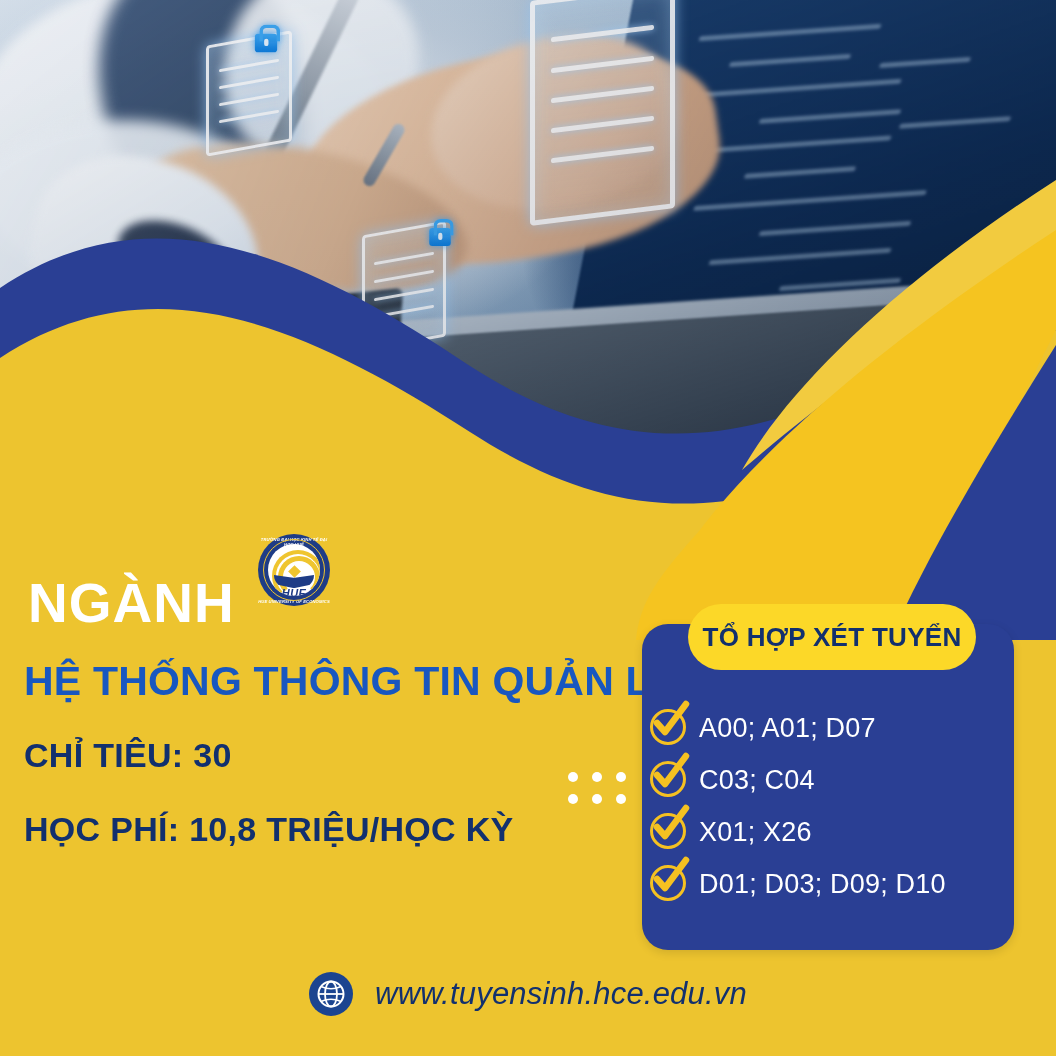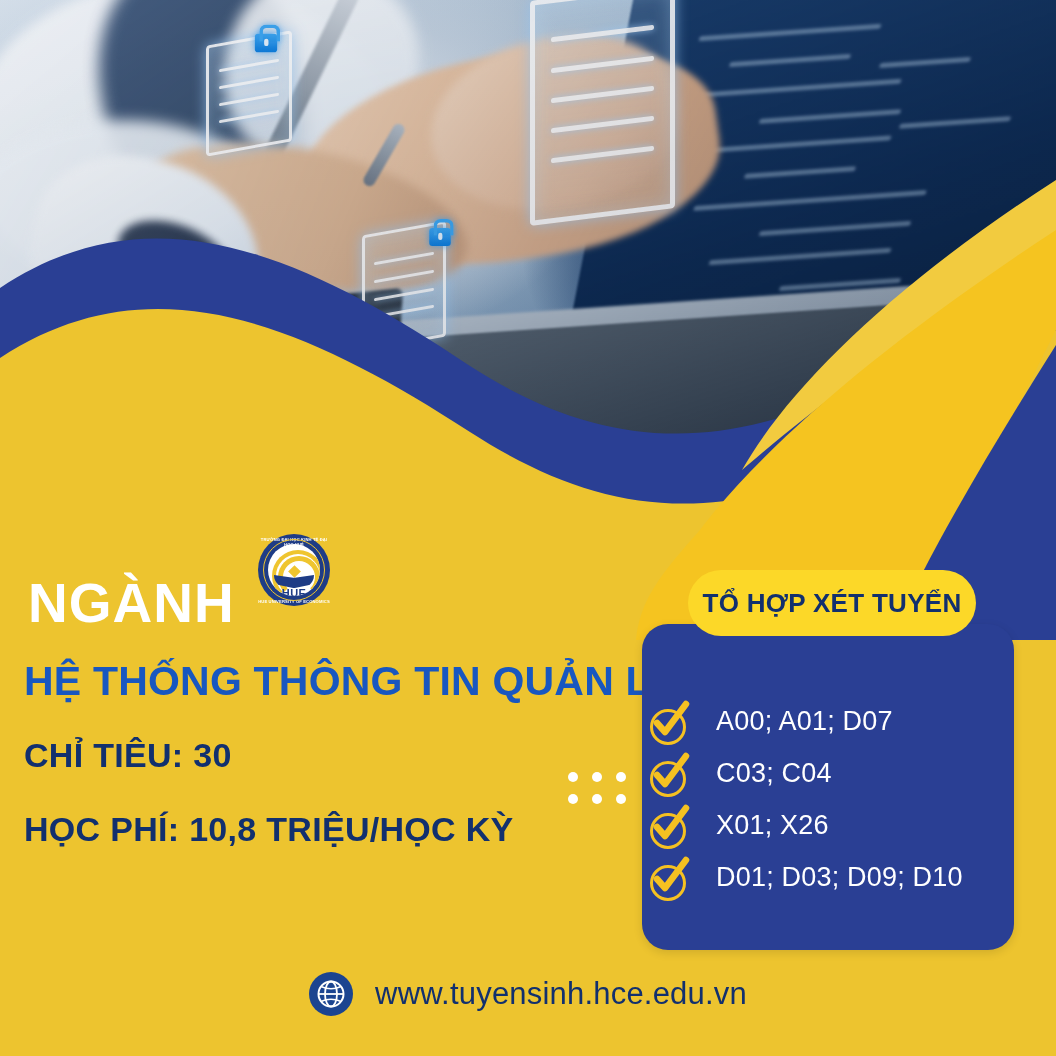--- a/index.html
+++ b/index.html
@@ -92,21 +92,21 @@
   .code-badge{
     position:absolute;right:0;top:122px;height:77px;
     background:#19478F;border-radius:40px 0 0 40px;
     display:flex;align-items:center;padding:0 18px 0 52px;
     box-shadow:0 2px 8px rgba(0,0,0,.18);
   }
   .code-badge span{color:#fff;font-size:31px;font-weight:bold;letter-spacing:.6px;white-space:nowrap;}
 
   
   .uni{position:absolute;left:258px;top:534px;display:flex;align-items:center;gap:16px;}
-  .logo{position:relative;width:72px;height:72px;flex:none;}
+  .logo{position:relative;width:72px;height:72px;flex:none;font-style:italic;}
   .logo .ring{position:absolute;inset:0;border-radius:50%;background:#1E3C86;}
   .logo .ring2{position:absolute;inset:5px;border-radius:50%;border:1.6px solid #EFC52F;}
   .logo .inner{position:absolute;inset:10px;border-radius:50%;background:#fff;overflow:hidden;}
   .logo .arc1{position:absolute;left:10px;top:12px;width:32px;height:32px;border:5px solid #EFC52F;
     border-bottom-color:transparent;border-radius:50%;}
   .logo .arc2{position:absolute;left:4px;top:6px;width:44px;height:44px;border:4px solid #EFC52F;
     border-bottom-color:transparent;border-radius:50%;}
   .logo .dia{position:absolute;left:22px;top:23px;width:9px;height:9px;background:#EFC52F;transform:rotate(45deg);}
   .logo .book{position:absolute;left:6px;top:31px;width:40px;height:13px;background:#1E3C86;
     border-radius:0 0 14px 14px;clip-path:polygon(0 0,48% 22%,52% 22%,100% 0,100% 70%,52% 100%,48% 100%,0 70%);}
@@ -128,35 +128,35 @@
   .info:last-child{margin-bottom:12px;}
 
   
   .dots{position:absolute;left:568px;top:772px;display:grid;grid-template-columns:repeat(3,10px);
     grid-template-rows:repeat(2,10px);gap:12px 14px;}
   .dots i{display:block;width:10px;height:10px;border-radius:50%;background:#fff;}
 
   
   .panel{position:absolute;left:642px;top:624px;width:372px;height:326px;background:#2A3F94;border-radius:26px;
     box-shadow:0 3px 10px rgba(0,0,0,.12);}
-  .panel-badge{position:absolute;left:688px;top:570px;width:288px;height:66px;background:#FCD828;
+  .panel-badge{position:absolute;left:688px;top:604px;width:288px;height:66px;background:#FCD828;
     border-radius:33px;display:flex;align-items:center;justify-content:center;}
   .panel-badge span{font-size:26px;font-weight:bold;color:#12306E;letter-spacing:.3px;white-space:nowrap;}
   .combos{position:absolute;left:648px;top:706px;width:360px;display:flex;flex-direction:column;gap:14px;}
-  .combo{display:flex;align-items:flex-start;gap:30px;}
+  .combo{display:flex;align-items:flex-end;gap:13px;}
   .chk{position:relative;width:38px;height:38px;flex:none;}
   .chk .c{position:absolute;left:2px;top:3px;width:30px;height:30px;border:3.4px solid #F5C121;border-radius:50%;}
   .chk svg{position:absolute;left:0;top:-4px;overflow:visible;}
   .combo-text{color:#ffffff;font-size:27px;letter-spacing:.2px;white-space:nowrap;}
 
   
   .footer{position:absolute;left:0;right:0;top:972px;display:flex;align-items:center;justify-content:center;gap:22px;}
   .globe{position:relative;width:44px;height:44px;border-radius:50%;background:#1B4490;flex:none;}
   .globe svg{position:absolute;left:8px;top:8px;}
-  .url{font-size:31px;color:#12306E;letter-spacing:.2px;}
+  .url{font-size:31px;color:#12306E;letter-spacing:.2px;font-style:italic;}
 </style>
 </head>
 <body>
 
 <div id="poster">
 
   <div class="photo-wrap">
     <div class="photo-base"></div>
     <div class="ph-screen"></div>
     <div class="ph-screen-in"></div>

